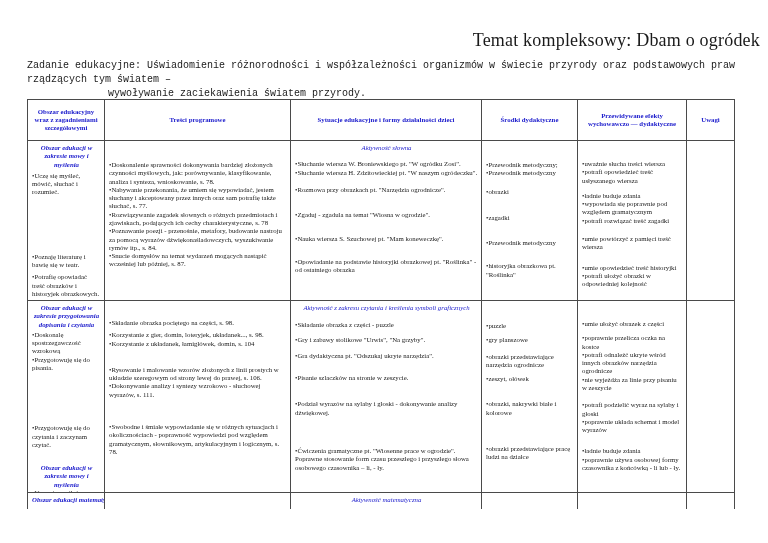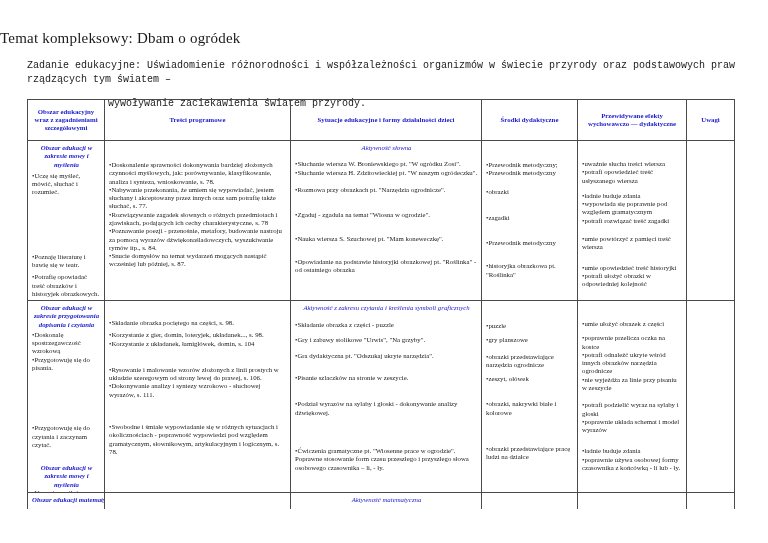--- a/index.html
+++ b/index.html
@@ -3,27 +3,27 @@
 <meta charset="utf-8">
 <style>
   html, body { margin:0; padding:0; }
   body {
     width:768px; height:543px; background:#ffffff; overflow:hidden; position:relative;
     font-family:"Liberation Serif","DejaVu Serif",serif; color:#1a1a1a;
     -webkit-font-smoothing:antialiased;
   }
   .title {
     position:absolute; top:30px; left:0; width:760px;
-    text-align:left; font-size:15px; letter-spacing:0.2px;
+    text-align:right; font-size:18px; letter-spacing:0.2px;
   }
   .subtitle {
     position:absolute; top:59px; left:27px; width:714px;
     font-size:10px; line-height:1.4;font-family:Liberation Mono, monospace;
   }
-  .subtitle .l2 { margin-left:81px;margin-top:10px; }
+  .subtitle .l2 { margin-left:81px; }
 
   .tbl {
     position:absolute; top:99px; left:27px; width:707px;
     border-top:1px solid #4a4a4a; border-left:1px solid #4a4a4a;
     font-size:6.8px; line-height:1.22;
   }
   .trow { display:grid; grid-template-columns:77px 186px 191px 96px 109px 48px; }
   .tcell {
     box-sizing:border-box; border-right:1px solid #4a4a4a; border-bottom:1px solid #4a4a4a;
     padding:3px 3px 2px 4px; overflow:hidden;

